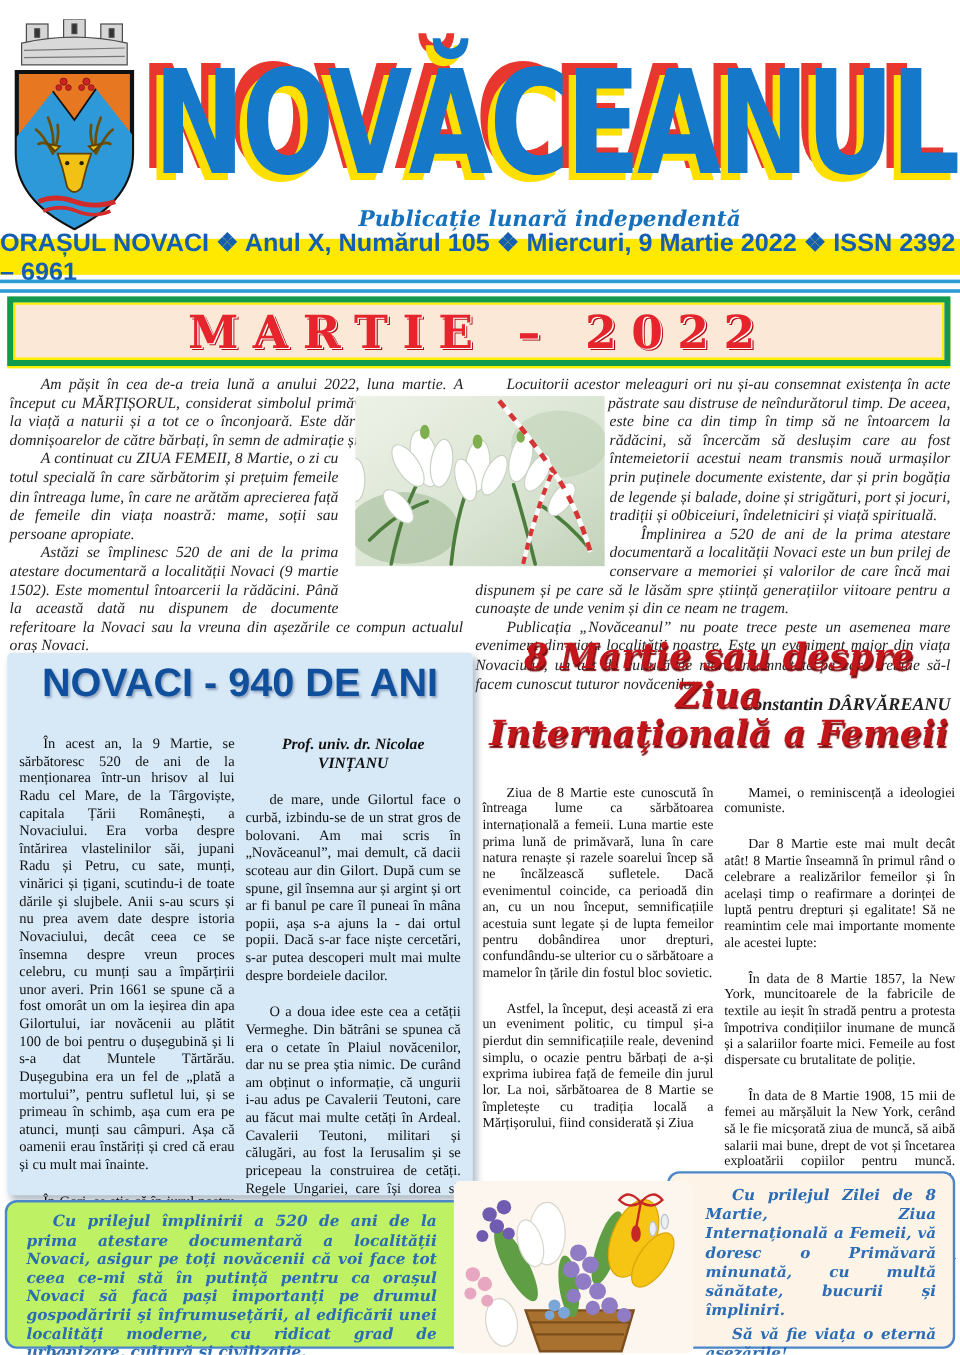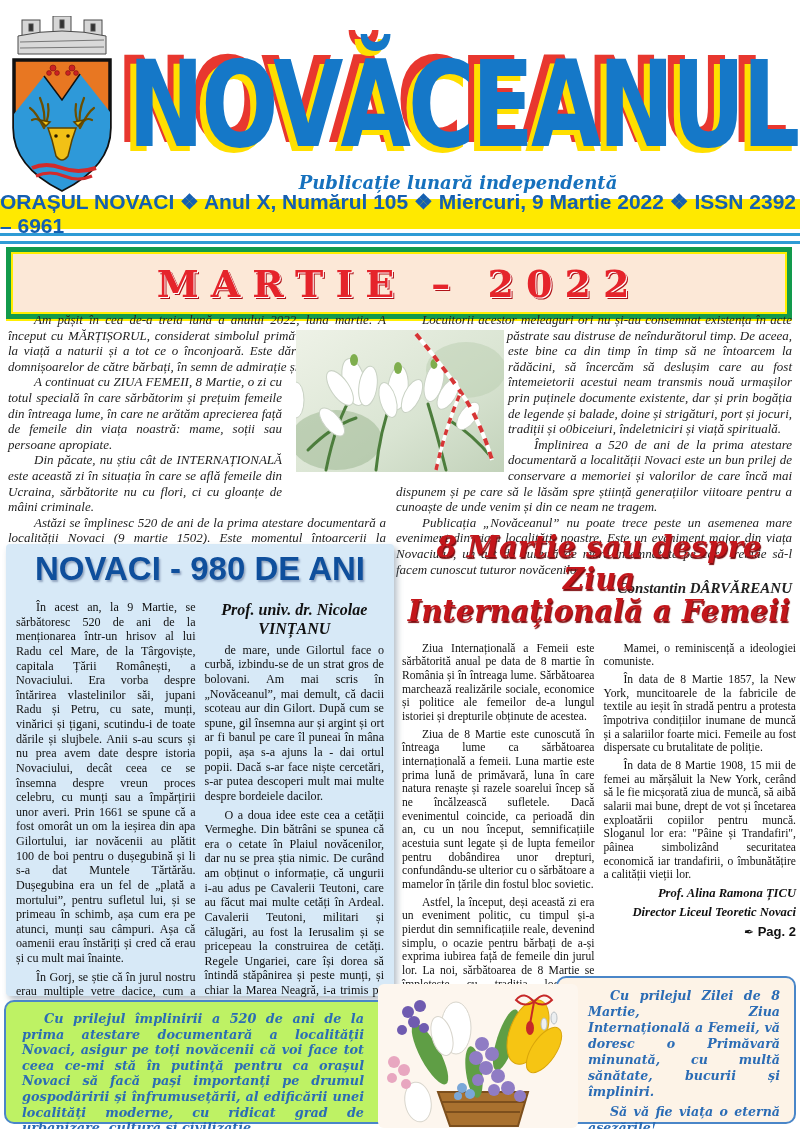--- a/index.html
+++ b/index.html
@@ -16,21 +16,21 @@
        text-shadow:-6px 4px 0 #ffdf00,-12px -3px 0 #e8372f;}
   #subtitle{left:128px;top:172px;width:660px;text-align:center;
        font-family:"DejaVu Serif",serif;font-style:italic;font-weight:bold;
        font-size:18px;color:#1671bd;}
   #infobar{left:0;top:199px;width:800px;height:30px;background:#ffe900;
        display:flex;align-items:center;justify-content:center;
        font-family:"Liberation Sans",sans-serif;font-weight:bold;font-size:21px;color:#155fb0;}
   #rules{left:0;top:233px;width:800px;height:5px;border-top:3px solid #2e9bd5;border-bottom:3px solid #2e9bd5;}
 
   
-  #banner{left:6px;top:247px;width:786px;height:72px;background:#fce8d7;
+  #banner{left:6px;top:247px;width:786px;height:58px;background:#fce8d7;
        border:5px solid #129a4c;box-shadow:inset 0 0 0 2px #ffee00, 0 2px 0 #ffee00;
        display:flex;align-items:center;justify-content:center;box-sizing:border-box;}
   #banner .txt{font-family:"DejaVu Serif",serif;font-weight:bold;font-size:38px;
        letter-spacing:12px;color:#e5242b;text-shadow:1px 1px 0 #ffffff,2px 2px 0 #b01218;}
 
   
   #intro{left:8px;top:312px;width:784px;height:228px;display:flex;gap:10px;
        font-style:italic;font-size:13px;line-height:1.2;text-align:justify;color:#222;}
   #intro .col-l{width:378px;}
   #intro .col-r{flex:1;}
@@ -40,22 +40,22 @@
   #snowdrops{left:296px;top:330px;width:208px;height:142px;z-index:2;}
   .byline-r{text-align:right;font-weight:bold;font-style:italic;font-size:15px;margin-top:2px;padding-left:21px;}
 
   
   #novaci{left:6px;top:544px;width:388px;height:452px;background:#d7e9f7;
        border-radius:4px;padding:4px 10px 6px;box-sizing:border-box;box-shadow:3px 4px 6px rgba(90,110,130,.45);}
   #novaci h2{margin:2px 0 8px;text-align:center;font-family:"Liberation Sans",sans-serif;
        font-weight:800;font-size:33px;color:#0f4f9c;letter-spacing:0px;text-shadow:1.5px 1.5px 2px rgba(20,40,90,.35);}
   .cols{display:flex;gap:9px;}
   .cols .c{flex:1;text-align:justify;font-size:12.1px;line-height:1.21;color:#111;}
-  .cols p{margin:4px 0 1px;text-indent:20px;}
-  .au{font-weight:bold;font-style:italic;text-indent:0 !important;text-align:center;font-size:16px;margin-bottom:3px !important;}
+  .cols p{margin:16px 0 1px;text-indent:20px;}
+  .au{font-weight:bold;font-style:italic;text-indent:0 !important;text-align:center;font-size:13px;margin-bottom:3px !important;}
   .pag{text-align:right;font-family:"Liberation Sans",sans-serif;font-weight:bold;font-size:13px;margin-top:4px;}
   .pen{font-family:"DejaVu Sans",sans-serif;font-size:12px;}
 
   
   #femeii{left:402px;top:532px;width:394px;height:428px;box-sizing:border-box;}
   #femeii .ttl{text-align:center;font-family:"DejaVu Serif",serif;font-style:italic;font-weight:bold;
        font-size:29px;line-height:1.1;color:#c3161b;text-shadow:1px 2px 1px #7e0d10;margin:0;}
   #femeii .cols{margin-top:10px;}
   #femeii .cols .c{font-size:11.6px;line-height:1.18;}
   .byl2{font-weight:bold;font-style:italic;text-align:right;font-size:12.6px;text-indent:0 !important;}
@@ -132,21 +132,20 @@
 
 <div class="abs" id="banner">
   <span class="txt">MARTIE – 2022</span>
 </div>
 
 <div class="abs" id="intro">
   <div class="col-l">
     <p>Am pășit în cea de-a treia lună a anului 2022, luna martie. A început cu MĂRȚIȘORUL, considerat simbolul primăverii, al revenirii la viață a naturii și a tot ce o înconjoară. Este dăruit doamnelor și domnișoarelor de către bărbați, în semn de admirație și respect.</p>
     <div class="sp-r"></div>
     <p>A continuat cu ZIUA FEMEII, 8 Martie, o zi cu totul specială în care sărbătorim și prețuim femeile din întreaga lume, în care ne arătăm aprecierea față de femeile din viața noastră: mame, soții sau persoane apropiate.</p>
-    <p>Din păcate, nu știu cât de INTERNAȚIONALĂ este această zi în situația în care se află femeile din Ucraina, sărbătorite nu cu flori, ci cu gloanțe de mâini criminale.</p>
     <p>Astăzi se împlinesc 520 de ani de la prima atestare documentară a localității Novaci (9 martie 1502). Este momentul întoarcerii la rădăcini. Până la această dată nu dispunem de documente referitoare la Novaci sau la vreuna din așezările ce compun actualul oraș Novaci.</p>
   </div>
   <div class="col-r">
     <div class="sp-l"></div>
     <p>Locuitorii acestor meleaguri ori nu și-au consemnat existența în acte scrise, ori nu au fost păstrate sau distruse de neîndurătorul timp. De aceea, este bine ca din timp în timp să ne întoarcem la rădăcini, să încercăm să deslușim care au fost întemeietorii acestui neam transmis nouă urmașilor prin puținele documente existente, dar și prin bogăția de legende și balade, doine și strigături, port și jocuri, tradiții și o0biceiuri, îndeletniciri și viață spirituală.</p>
     <p>Împlinirea a 520 de ani de la prima atestare documentară a localității Novaci este un bun prilej de conservare a memoriei și valorilor de care încă mai dispunem și pe care să le lăsăm spre știință generațiilor viitoare pentru a cunoaște de unde venim și din ce neam ne tragem.</p>
     <p>Publicația „Novăceanul” nu poate trece peste un asemenea mare eveniment din viața localității noastre. Este un eveniment major din viața Novaciului, un act de cultură de mare însemnătate pe care trebuie să-l facem cunoscut tuturor novăcenilor.</p>
     <div class="byline-r">Constantin DÂRVĂREANU</div>
   </div>
 </div>
@@ -191,46 +190,46 @@
     </g>
 
     <path d="M120,4 Q150,40 170,70 Q186,96 196,130" fill="none" stroke="#ffffff" stroke-width="4"></path>
     <path d="M120,4 Q150,40 170,70 Q186,96 196,130" fill="none" stroke="#d63535" stroke-width="4" stroke-dasharray="7 7"></path>
     <path d="M140,140 Q150,96 164,64" fill="none" stroke="#ffffff" stroke-width="3.5"></path>
     <path d="M140,140 Q150,96 164,64" fill="none" stroke="#d63535" stroke-width="3.5" stroke-dasharray="6 6"></path>
   </svg>
 </div>
 
 <div class="abs" id="novaci">
-  <h2>NOVACI - 980 DE ANI</h2>
+  <h2>NOVACI - 940 DE ANI</h2>
   <div class="cols">
     <div class="c">
       <p>În acest an, la 9 Martie, se sărbătoresc 520 de ani de la menționarea într-un hrisov al lui Radu cel Mare, de la Târgoviște, capitala Țării Românești, a Novaciului. Era vorba despre întărirea vlastelinilor săi,  jupani Radu și Petru, cu sate, munți, vinărici și țigani, scutindu-i de toate dările și slujbele. Anii s-au scurs și nu prea avem date despre istoria Novaciului, decât ceea ce se însemna despre vreun proces celebru, cu munți sau a împărțirii unor averi. Prin 1661 se spune că a fost omorât un om la ieșirea din apa Gilortului, iar novăcenii au plătit 100 de boi pentru o dușegubină și li s-a dat Muntele Tărtărău. Dușegubina era un fel de „plată a mortului”, pentru sufletul lui, și se primeau în schimb, așa cum era pe atunci, munți sau câmpuri. Așa că oamenii erau înstăriți și cred că erau și cu mult mai  înainte.</p>
       <p>În Gorj, se știe că în jurul nostru erau multiple vetre dacice, cum a fost la Bengești, Polovragi, Crasna, Alimpești etc. Mi-au rămas în memorie bordeiele de la Pârâul Șipotului, pe care le-am vizitat vreo doi ani la rând. Li se spunea bordeiele dacilor care ar fi scos aur din Gilort. Așezarea era într-o poiană destul</p>
     </div>
     <div class="c">
       <p class="au">Prof. univ. dr. Nicolae VINȚANU</p>
       <p>de mare, unde Gilortul face o curbă, izbindu-se de un strat gros de bolovani. Am mai scris în „Novăceanul”, mai demult, că dacii scoteau aur din Gilort. După cum se spune, gil însemna aur și argint și ort ar fi banul pe care îl puneai în mâna popii, așa s-a ajuns la - dai ortul popii. Dacă s-ar face niște cercetări, s-ar putea descoperi mult mai multe despre bordeiele dacilor.</p>
       <p>O a doua idee este cea a cetății Vermeghe. Din bătrâni se spunea că era o cetate în Plaiul novăcenilor, dar nu se prea știa nimic. De curând am obținut o informație, că ungurii i-au adus pe Cavalerii Teutoni, care au făcut mai multe cetăți în Ardeal. Cavalerii Teutoni, militari și călugări, au fost la Ierusalim și se  pricepeau la construirea de cetăți. Regele Ungariei, care își dorea să întindă stăpânirea și peste munți, și chiar la Marea Neagră, i-a trimis pe teutoni să construiască Cetatea lui Vlad Țepeș, pe cea a lui Negru Vodă și multe altele. Se pare că și Cetatea de la Vermeghe a fost reconstruită de teutoni.</p>
       <div class="pag"><span class="pen">✒</span> <span>Pag. 2</span></div>
     </div>
   </div>
 </div>
 
 <div class="abs" id="femeii">
   <div class="ttl">8 Martie sau despre Ziua</div>
   <div class="ttl">Internațională a Femeii</div>
   <div class="cols">
     <div class="c">
-      <p>Ziua Internațională a Femeii este sărbătorită anual pe data de 8 martie în România și în întreaga lume. Sărbătoarea marchează realizările sociale, economice și politice ale femeilor de-a lungul istoriei și drepturile obținute de acestea.</p>
       <p>Ziua de 8 Martie este cunoscută în întreaga lume ca sărbătoarea internațională a femeii. Luna martie este prima lună de primăvară, luna în care natura renaște și razele soarelui încep să ne încălzească sufletele. Dacă evenimentul coincide, ca perioadă din an, cu un nou început, semnificațiile acestuia sunt legate și de lupta femeilor pentru dobândirea unor drepturi, confundându-se ulterior cu o sărbătoare a mamelor în țările din fostul bloc sovietic.</p>
       <p>Astfel, la început, deși această zi era un eveniment politic, cu timpul și-a pierdut din semnificațiile reale, devenind simplu, o ocazie pentru bărbați de a-și exprima iubirea față de femeile din jurul lor. La noi, sărbătoarea de 8 Martie se împletește cu tradiția locală a Mărțișorului, fiind considerată și Ziua</p>
     </div>
     <div class="c">
       <p>Mamei, o reminiscență a ideologiei comuniste.</p>
+      <p>Dar 8 Martie este mai mult decât atât! 8 Martie înseamnă în primul rând o celebrare a realizărilor femeilor și în același timp o reafirmare a dorinței de luptă pentru drepturi și egalitate!  Să ne reamintim cele mai importante momente ale acestei lupte:</p>
       <p>În data de 8 Martie 1857, la New York, muncitoarele de la fabricile de textile au ieșit în stradă pentru a protesta împotriva condițiilor inumane de muncă și a salariilor foarte mici. Femeile au fost dispersate cu brutalitate de poliție.</p>
       <p>În data de 8 Martie 1908, 15 mii de femei au mărșăluit la New York, cerând să le fie micșorată ziua de muncă, să aibă salarii mai bune, drept de vot și încetarea exploatării copiilor pentru muncă. Sloganul lor era: "Pâine și Trandafiri", pâinea simbolizând securitatea economică iar trandafirii, o îmbunătățire a calității vieții lor.</p>
       <p class="byl2">Prof. Alina Ramona ȚICU</p>
       <p class="byl2">Director Liceul Teoretic Novaci</p>
       <div class="pag"><span class="pen">✒</span> <span>Pag. 2</span></div>
     </div>
   </div>
 </div>
 
 <div class="abs wavybox" id="boxL">

